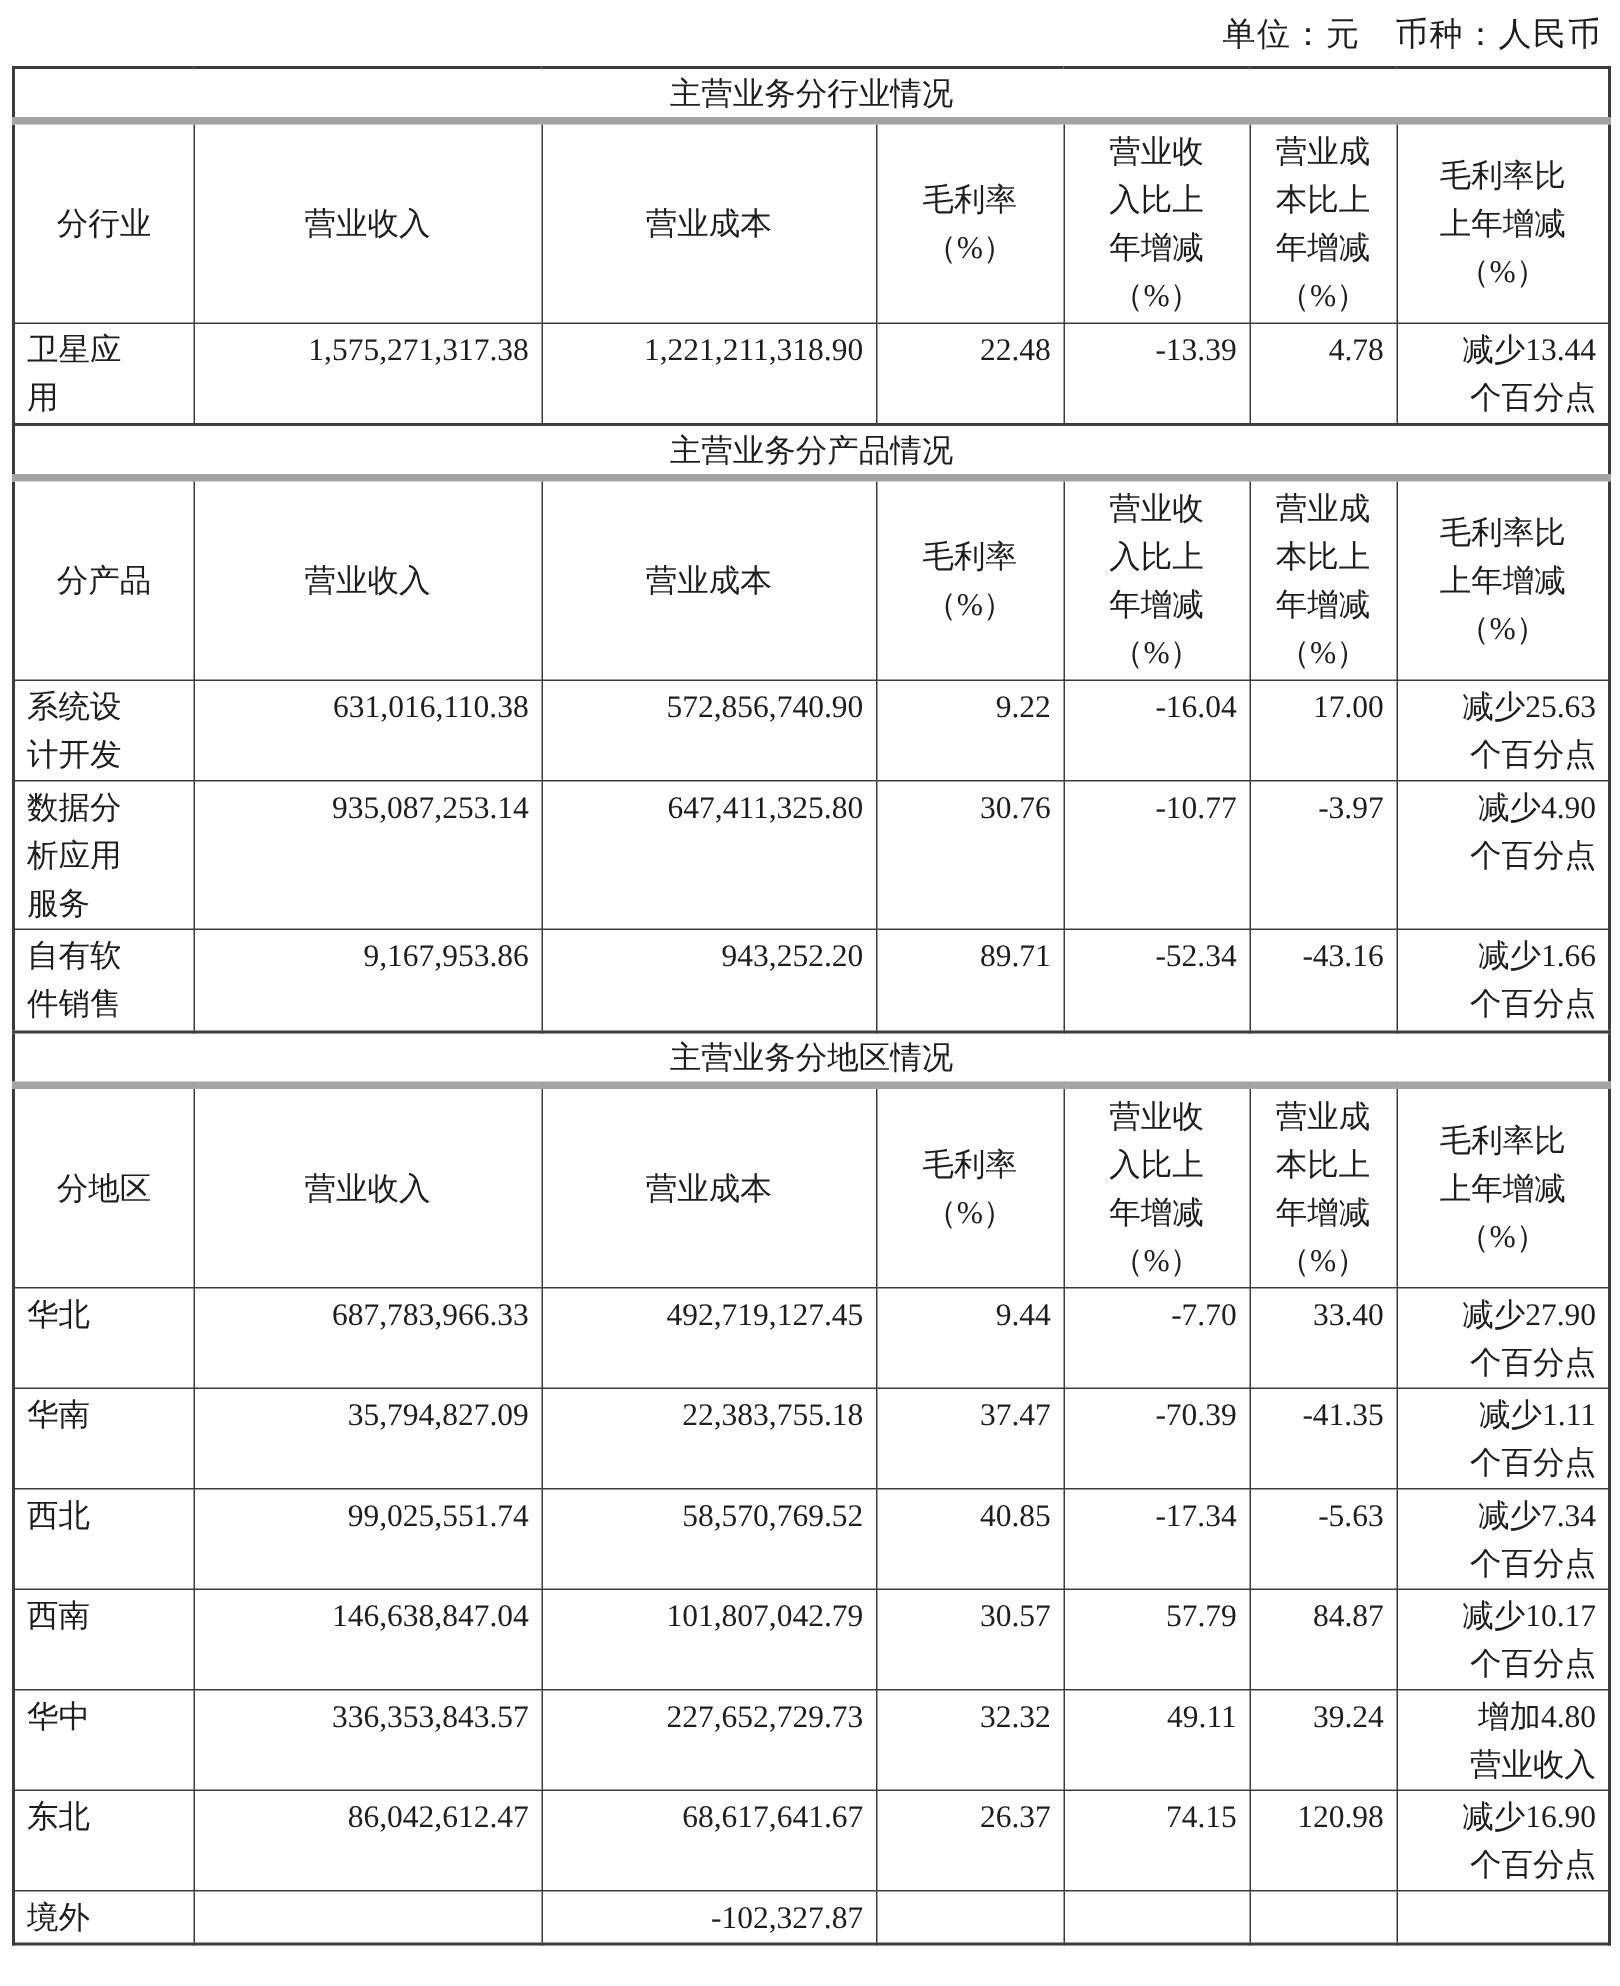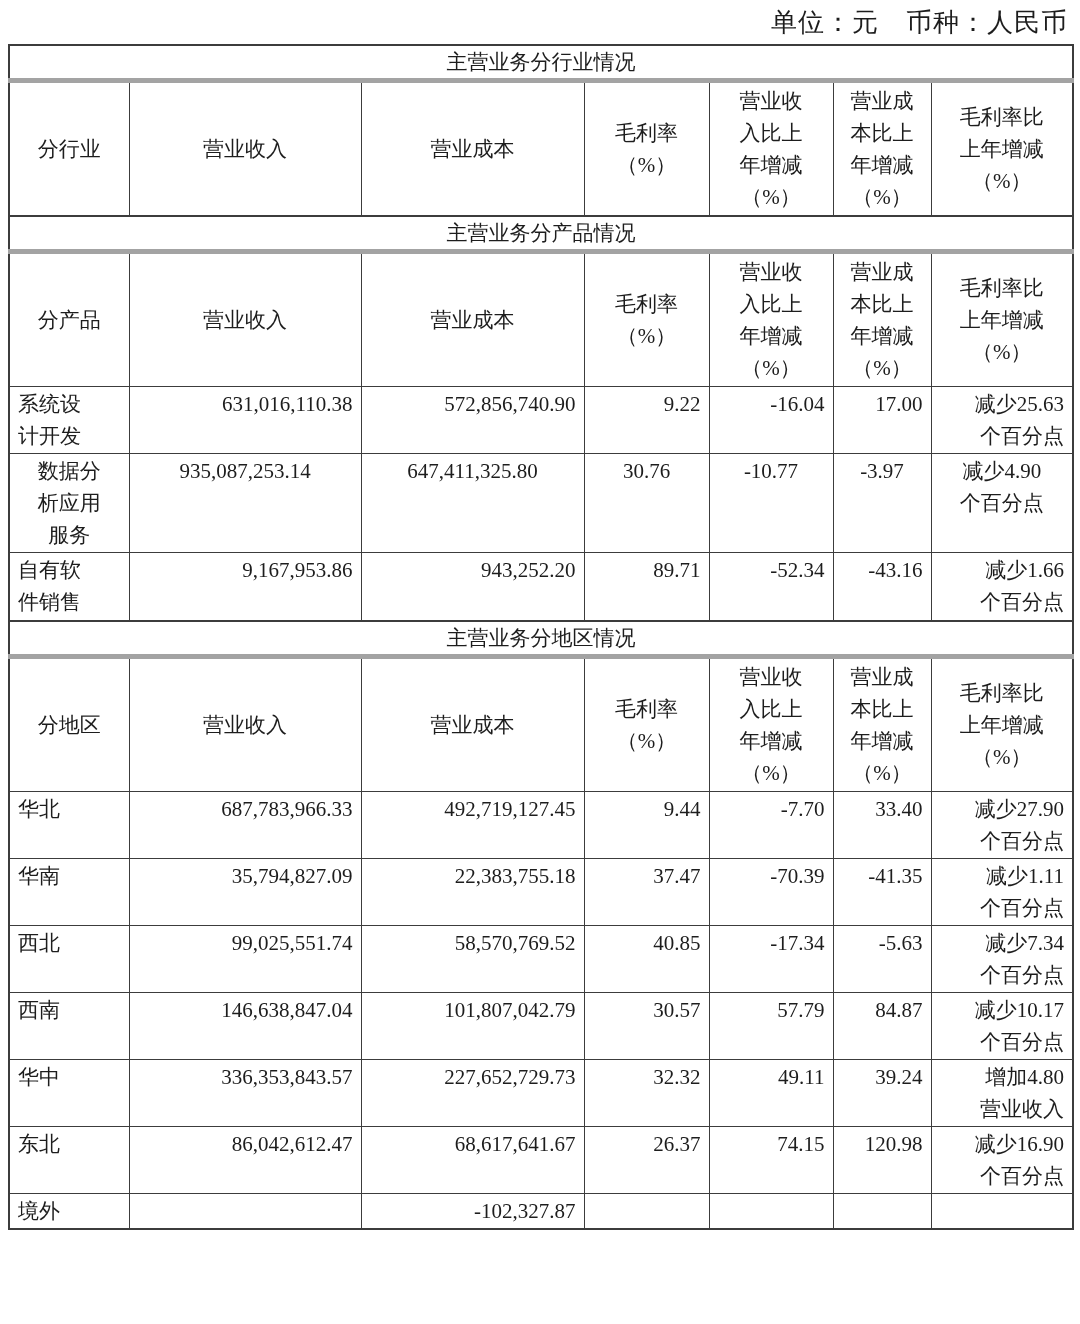--- a/index.html
+++ b/index.html
@@ -1,29 +1,29 @@
 <!DOCTYPE html>
 <html><head>
 <meta charset="utf-8">
 <style>
   html,body { margin:0; padding:0; background:#ffffff; }
   body { font-family:"Liberation Serif","DejaVu Serif",serif; color:#1d1d1d; }
   .page { width:1080px; height:1324px; box-sizing:border-box; padding:6px 8px 0 8px; background:#fff; }
-  .unit-label { text-align:right; font-size:26px; line-height:30px; padding:2px 4px 6px 0; letter-spacing:1px; }
+  .unit-label { text-align:right; font-size:22px; line-height:30px; padding:2px 4px 6px 0; letter-spacing:1px; }
   table.seg { border-collapse:collapse; width:1064px; table-layout:fixed; border:2px solid #3c3c3c; }
   table.seg td { border:1px solid #3c3c3c; font-size:21px; line-height:32px; padding:1px 8px; overflow:hidden; box-sizing:border-box; }
   tr.title-row td { text-align:center; height:32px; padding:0 4px; border-top:2px solid #3c3c3c; border-bottom:5px solid #a3a3a3; vertical-align:middle; }
   tr.header-row td { text-align:center; vertical-align:middle; height:126px; white-space:pre-line; padding:2px 4px; }
   tr.data-row td { vertical-align:top; }
   td.cat { text-align:left; white-space:pre-line; padding-left:12px; }
   td.num { text-align:right; }
   td.chg { text-align:right; white-space:pre-line; }
   tr.h68 td { height:66px; }
   tr.h66 td { height:64px; }
-  tr.h96 td { height:94px;text-align:center; }
+  tr.h96 td { height:94px; }
   tr.h70 td { height:68px; }
   tr.h34 td { height:32px; }
 </style>
 </head>
 <body>
 
 <div class="page">
   <div class="unit-label">单位：元　币种：人民币</div>
 
   <table class="seg">
@@ -52,20 +52,31 @@
 年增减
 （%）</td>
         <td>营业成
 本比上
 年增减
 （%）</td>
         <td>毛利率比
 上年增减
 （%）</td>
       </tr>
+      <tr class="data-row h68">
+        <td class="cat">卫星应
+用</td>
+        <td class="num">1,575,271,317.38</td>
+        <td class="num">1,221,211,318.90</td>
+        <td class="num">22.48</td>
+        <td class="num">-13.39</td>
+        <td class="num">4.78</td>
+        <td class="chg">减少13.44
+个百分点</td>
+      </tr>
 
       <tr class="title-row">
         <td colspan="7">主营业务分产品情况</td>
       </tr>
       <tr class="header-row">
         <td>分产品</td>
         <td>营业收入</td>
         <td>营业成本</td>
         <td>毛利率
 （%）</td>

